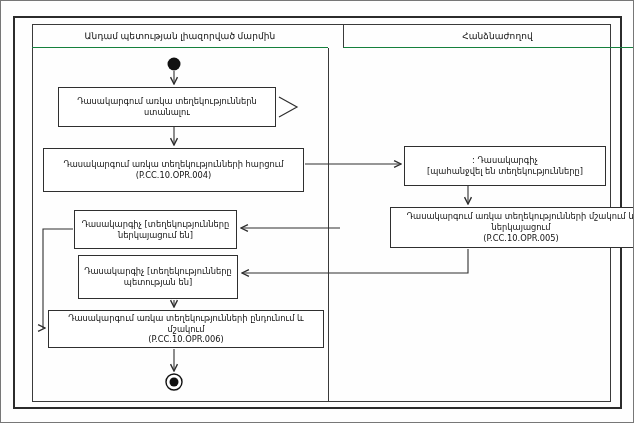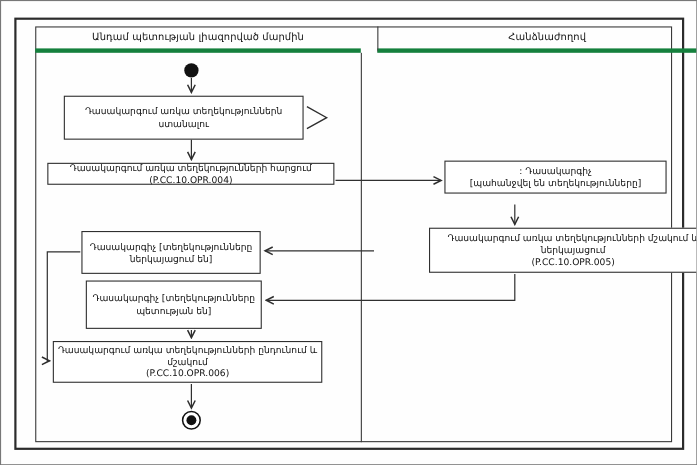--- a/index.html
+++ b/index.html
@@ -11,22 +11,22 @@
   .outer-frame{
     position:absolute;left:12px;top:15px;width:609px;height:393px;
     border:2px solid #2b2b2b;box-sizing:border-box;
   }
   .lane-frame{
     position:absolute;left:31px;top:23px;width:579px;height:378px;
     border:1px solid #3a3a3a;box-sizing:border-box;
   }
   .lane-header{
     position:absolute;top:23px;height:24px;box-sizing:border-box;
-    border-bottom:4px solid #15803d;display:flex;align-items:center;justify-content:center;
-    font-size:9px;letter-spacing:0.1px;
+    border-bottom:1px solid #15803d;display:flex;align-items:center;justify-content:center;
+    font-size:9px;letter-spacing:0.1px;font-family:Liberation Serif, serif;
   }
   .lane-header.left{left:31px;width:296px;}
   .lane-header.right{left:342px;width:308px;border-left:1px solid #3a3a3a;}
   .lane-separator{
     position:absolute;left:327px;top:47px;width:1px;height:354px;background:#3a3a3a;
   }
   .node{
     position:absolute;background:#fff;border:1px solid #2f2f2f;box-sizing:border-box;
     display:flex;flex-direction:column;align-items:center;justify-content:center;
     text-align:center;font-size:8.3px;line-height:1.3;padding:1px 3px;
@@ -47,46 +47,46 @@
   </div>
   <div class="lane-header right">
     <span>Հանձնաժողով</span>
   </div>
   <div class="lane-separator"></div>
 
   <div class="node" style="left:57px;top:86px;width:218px;height:40px;">
     <span>Դասակարգում առկա տեղեկություններն ստանալու</span>
   </div>
 
-  <div class="node" style="left:42px;top:147px;width:261px;height:20px;">
+  <div class="node" style="left:42px;top:147px;width:261px;height:44px;">
     <span>Դասակարգում առկա տեղեկությունների հարցում</span>
     <span>(P.CC.10.OPR.004)</span>
   </div>
 
-  <div class="node" style="left:403px;top:145px;width:202px;height:30px;text-align:right;">
+  <div class="node" style="left:403px;top:145px;width:202px;height:40px;text-align:right;">
     <span>: Դասակարգիչ</span>
     <span>[պահանջվել են տեղեկությունները]</span>
   </div>
 
   <div class="node" style="left:357px;top:206px;width:262px;height:41px;margin-left:32px;">
     <span>Դասակարգում առկա տեղեկությունների մշակում և ներկայացում</span>
     <span>(P.CC.10.OPR.005)</span>
   </div>
 
   <div class="node" style="left:73px;top:209px;width:163px;height:39px;">
     <span>Դասակարգիչ [տեղեկությունները</span>
     <span>ներկայացում են]</span>
   </div>
 
   <div class="node" style="left:77px;top:254px;width:160px;height:44px;">
     <span>Դասակարգիչ [տեղեկությունները</span>
     <span>պետության են]</span>
   </div>
 
-  <div class="node" style="left:47px;top:309px;width:245px;height:38px;">
+  <div class="node" style="left:47px;top:309px;width:276px;height:38px;">
     <span>Դասակարգում առկա տեղեկությունների ընդունում և մշակում</span>
     <span>(P.CC.10.OPR.006)</span>
   </div>
 
   <svg class="connectors" width="634" height="423">
     <defs>
       <marker id="arr" viewBox="0 0 10 10" refX="8.5" refY="5" markerWidth="9" markerHeight="9" orient="auto-start-reverse">
         <path d="M1.5,1.5 L8.5,5 L1.5,8.5" fill="none" stroke="#2f2f2f" stroke-width="1.4"></path>
       </marker>
     </defs>

